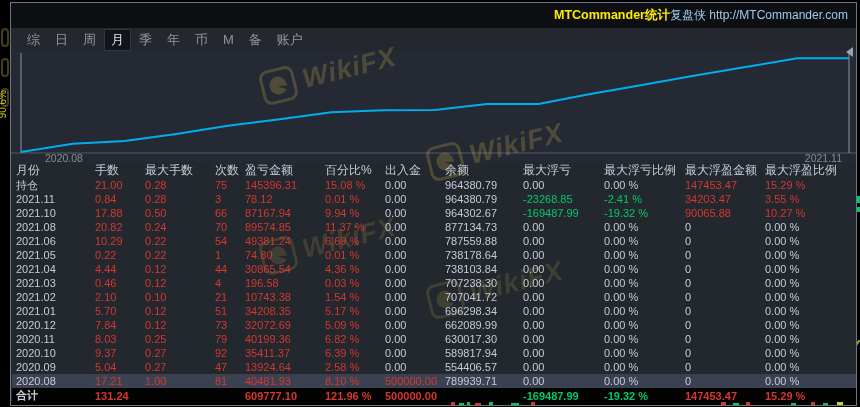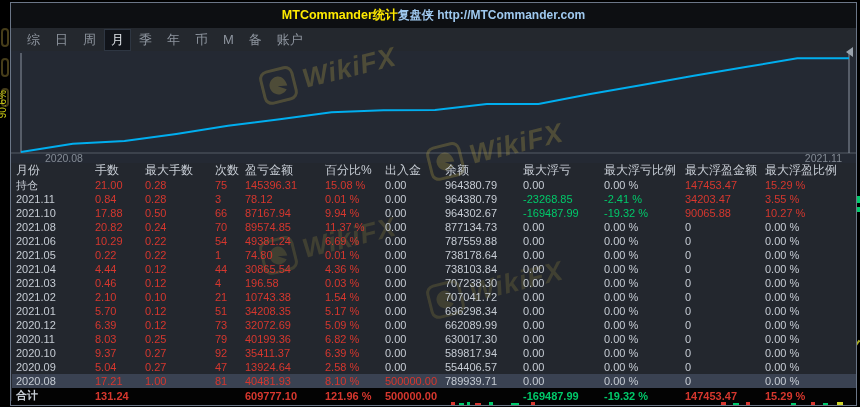--- a/index.html
+++ b/index.html
@@ -1,23 +1,23 @@
 <!DOCTYPE html>
 <html><head>
 <meta charset="utf-8">
 <style>
   html,body{margin:0;padding:0;background:#000;width:860px;height:407px;overflow:hidden;
     font-family:"Liberation Sans","DejaVu Sans",sans-serif;position:relative;}
   #window{position:absolute;left:10px;top:2px;width:847px;height:404px;background:#23272e;
     border:1px solid #6b7687;box-sizing:border-box;overflow:hidden;}
   
   .titlebar{position:absolute;top:0;left:0;right:0;height:25px;background:#0d0f12;
-    display:flex;align-items:center;justify-content:center;padding:0 8px;box-sizing:border-box;}
+    display:flex;align-items:center;justify-content:flex-end;padding:0 8px;box-sizing:border-box;}
   .title{color:#ffeb00;font-weight:bold;font-size:12.5px;}
-  .link{color:#9fc9ef;font-size:12px;font-weight:bold;}
+  .link{color:#9fc9ef;font-size:12px;}
   
   .menubar{position:absolute;top:25px;left:0;right:0;height:23px;background:#24282e;
     display:flex;align-items:center;gap:3px;padding:0 10px;box-sizing:border-box;}
   .mi{color:#8d949e;font-size:13px;padding:1px 6px;}
   .mi.sel{background:#11141a;color:#dfe3e8;outline:1px solid #2e3642;}
   
   .chart{position:absolute;top:48px;left:0;right:0;height:112px;background:#242933;}
   .chart svg{position:absolute;left:0;top:0;}
   .xlab{position:absolute;top:101px;font-size:10.5px;color:#848b95;}
   .xlab.left{left:34px;}  .xlab.right{right:14px;}
@@ -272,21 +272,21 @@
         <span class="cell red">5.17 %</span>
         <span class="cell gray">0.00</span>
         <span class="cell gray">696298.34</span>
         <span class="cell gray">0.00</span>
         <span class="cell gray">0.00 %</span>
         <span class="cell gray">0</span>
         <span class="cell gray">0.00 %</span>
       </div>
       <div class="row ">
         <span class="cell gray">2020.12</span>
-        <span class="cell red">6.39</span>
+        <span class="cell red">7.84</span>
         <span class="cell red">0.12</span>
         <span class="cell red">73</span>
         <span class="cell red">32072.69</span>
         <span class="cell red">5.09 %</span>
         <span class="cell gray">0.00</span>
         <span class="cell gray">662089.99</span>
         <span class="cell gray">0.00</span>
         <span class="cell gray">0.00 %</span>
         <span class="cell gray">0</span>
         <span class="cell gray">0.00 %</span>

